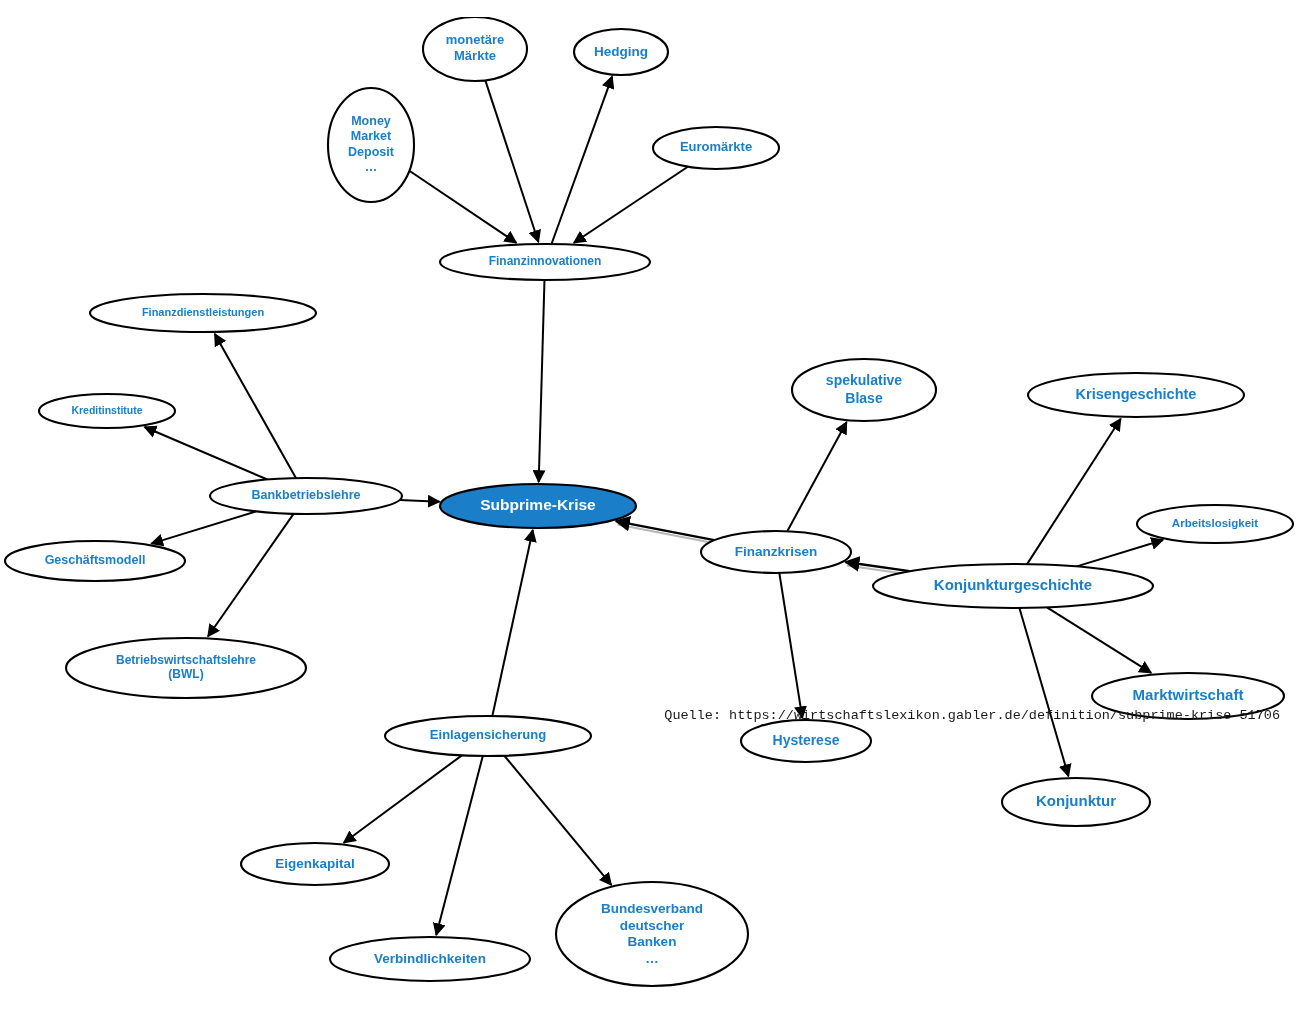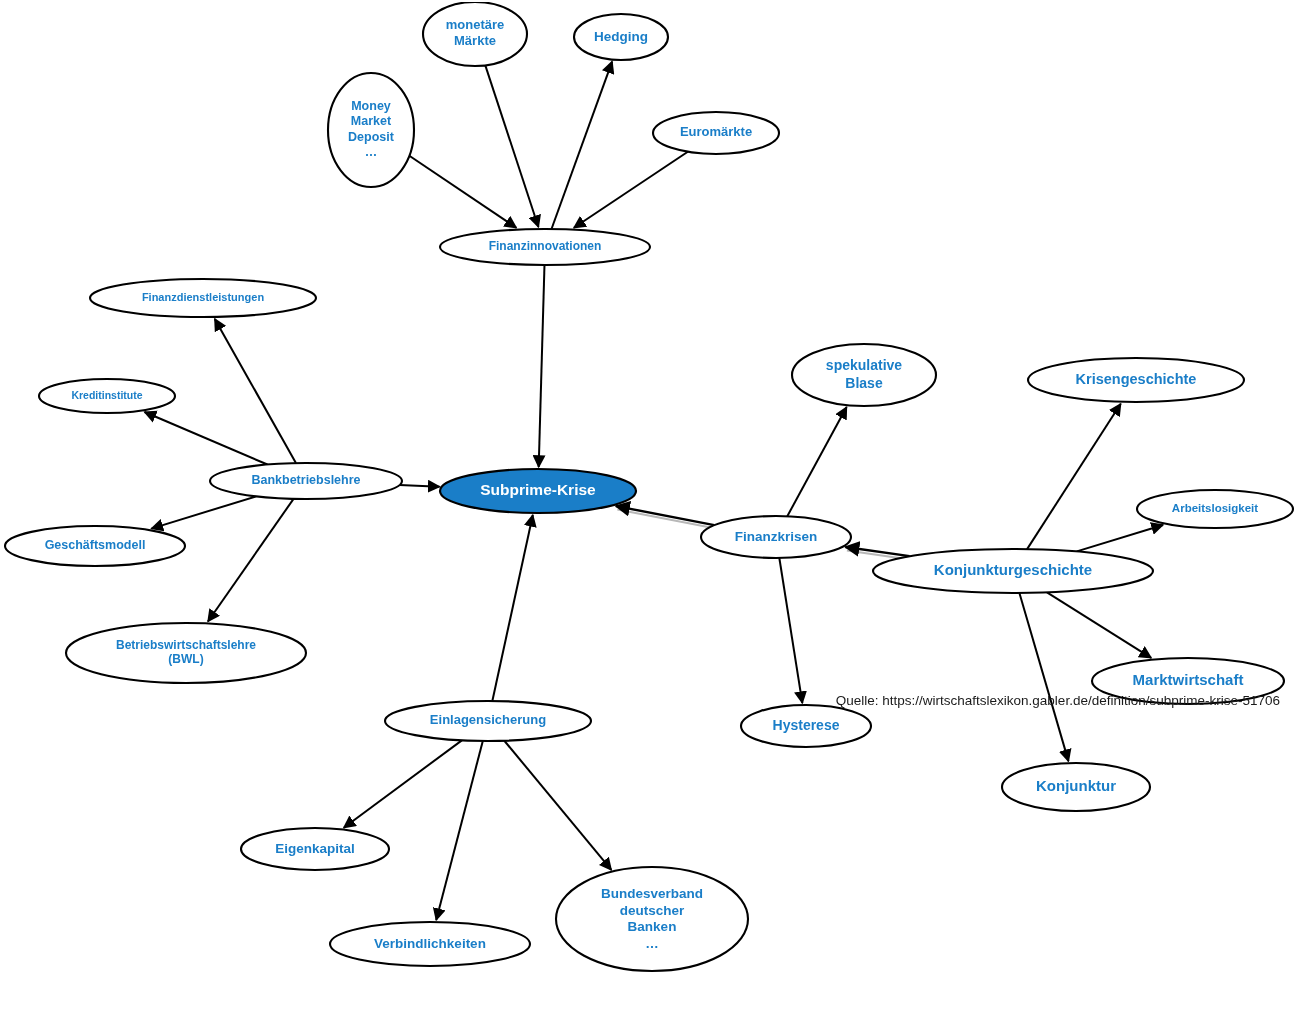--- a/index.html
+++ b/index.html
@@ -10,21 +10,21 @@
   }
   body {
     width: 1300px;
     height: 1017px;
     font-family: "Liberation Sans", sans-serif;
     overflow: hidden;
     position: relative;
   }
   #graph-root {
     position: absolute;
-    left: 0; top: 2px;
+    left: 0; top: 17px;
     width: 1300px;
     height: 720px;
   }
   svg.graph-canvas {
     position: absolute;
     left: 0; top: 0;
     width: 1300px;
     height: 1017px;
     display: block;
   }
@@ -59,21 +59,21 @@
   }
   .edge-shadow {
     stroke: #b8b8b8;
     stroke-width: 2.0;
     fill: none;
   }
   .caption {
     position: absolute;
     right: 20px;
     bottom: 14px;
-    font-family: Liberation Sans, sans-serif;
+    font-family: Liberation Mono, monospace;
     font-size: 13.5px;
     color: #1a1a1a;
     white-space: nowrap;
   }
 </style>
 </head>
 <body>
 
 <div id="graph-root">
   <svg class="graph-canvas" viewBox="0 0 1300 1017">

